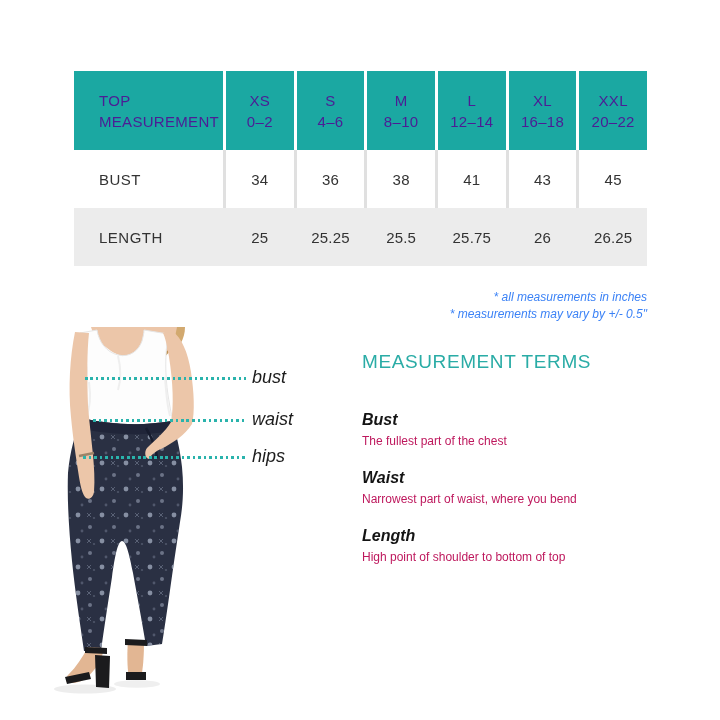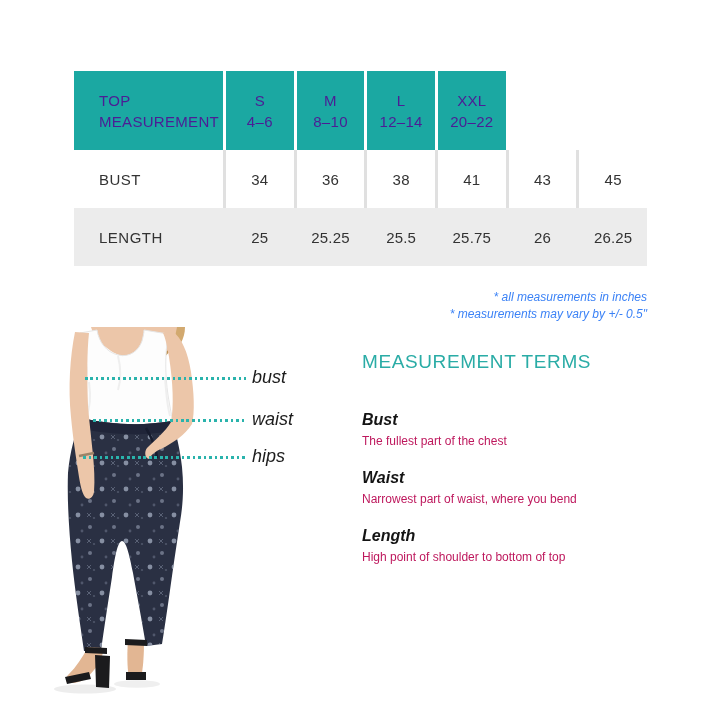--- a/index.html
+++ b/index.html
@@ -78,30 +78,38 @@
 <body>
 
 <div class="page">
 
   <div class="size-table">
     <div class="t-row header">
       <div class="th corner">
         <span>TOP MEASUREMENT</span>
       </div>
       <div class="th">
+        <span>XS</span>
+        <span>0–2</span>
+      </div>
+      <div class="th">
         <span>S</span>
         <span>4–6</span>
       </div>
       <div class="th">
         <span>M</span>
         <span>8–10</span>
       </div>
       <div class="th">
         <span>L</span>
         <span>12–14</span>
+      </div>
+      <div class="th">
+        <span>XL</span>
+        <span>16–18</span>
       </div>
       <div class="th">
         <span>XXL</span>
         <span>20–22</span>
       </div>
     </div>
 
     <div class="t-row r-bust">
       <div class="td rowlabel">BUST</div>
       <div class="td">34</div>

